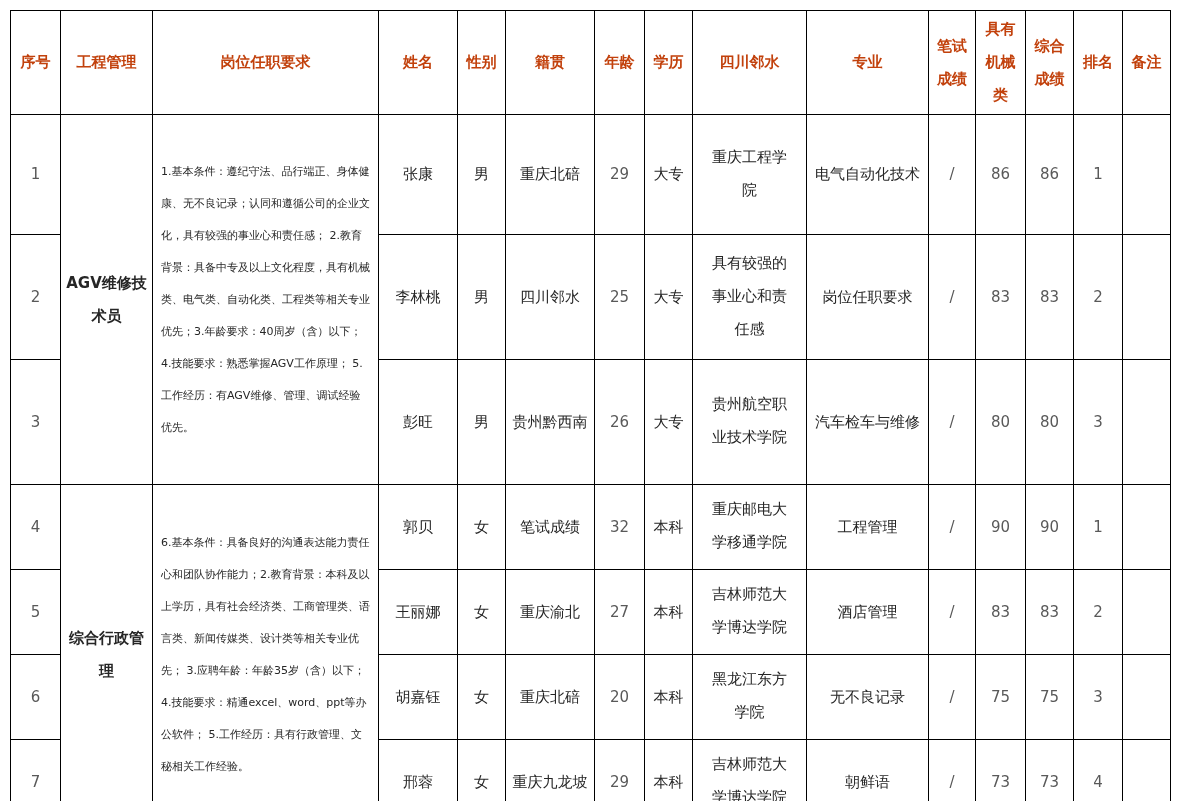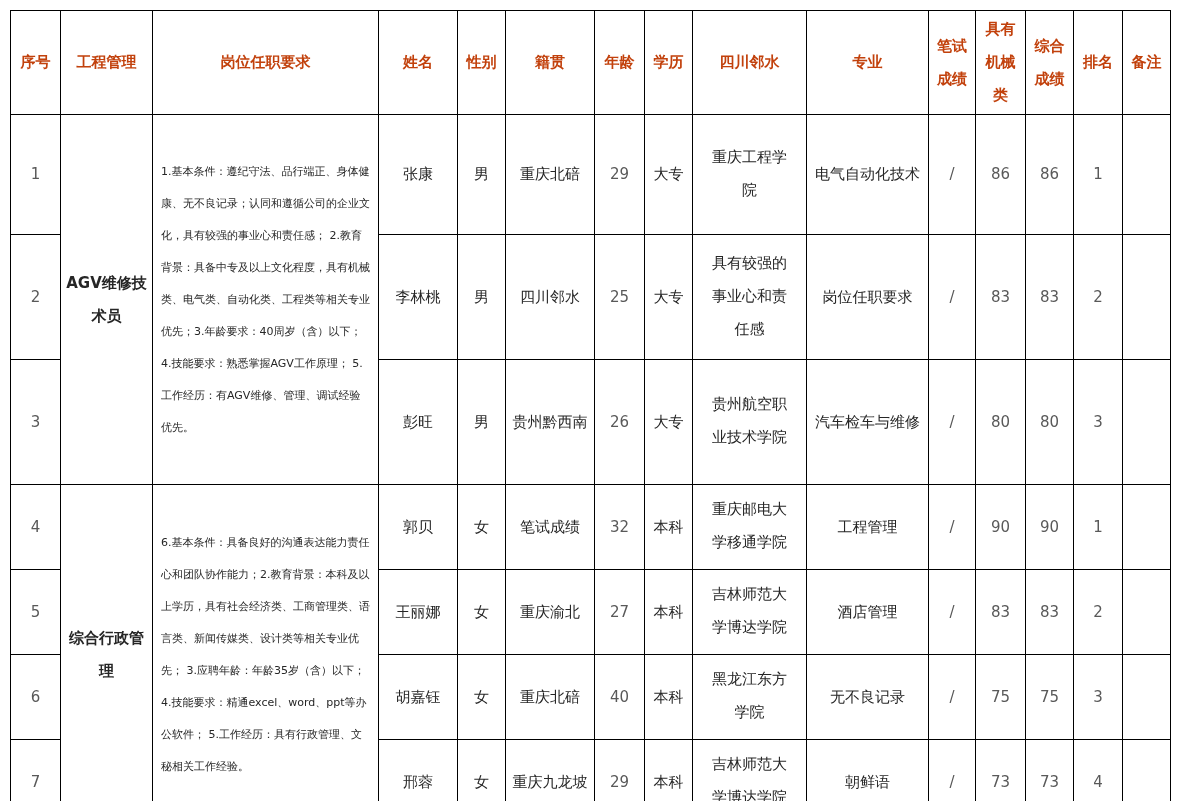--- a/index.html
+++ b/index.html
@@ -172,21 +172,21 @@
       <td class="num">83</td>
       <td class="num">83</td>
       <td class="num">2</td>
       <td></td>
     </tr>
     <tr class="h85">
       <td class="num">6</td>
       <td>胡嘉钰</td>
       <td>女</td>
       <td>重庆北碚</td>
-      <td class="num">40</td>
+      <td class="num">20</td>
       <td>本科</td>
       <td class="school">黑龙江东方学院</td>
       <td>无不良记录</td>
       <td class="num">/</td>
       <td class="num">75</td>
       <td class="num">75</td>
       <td class="num">3</td>
       <td></td>
     </tr>
     <tr class="h85">

